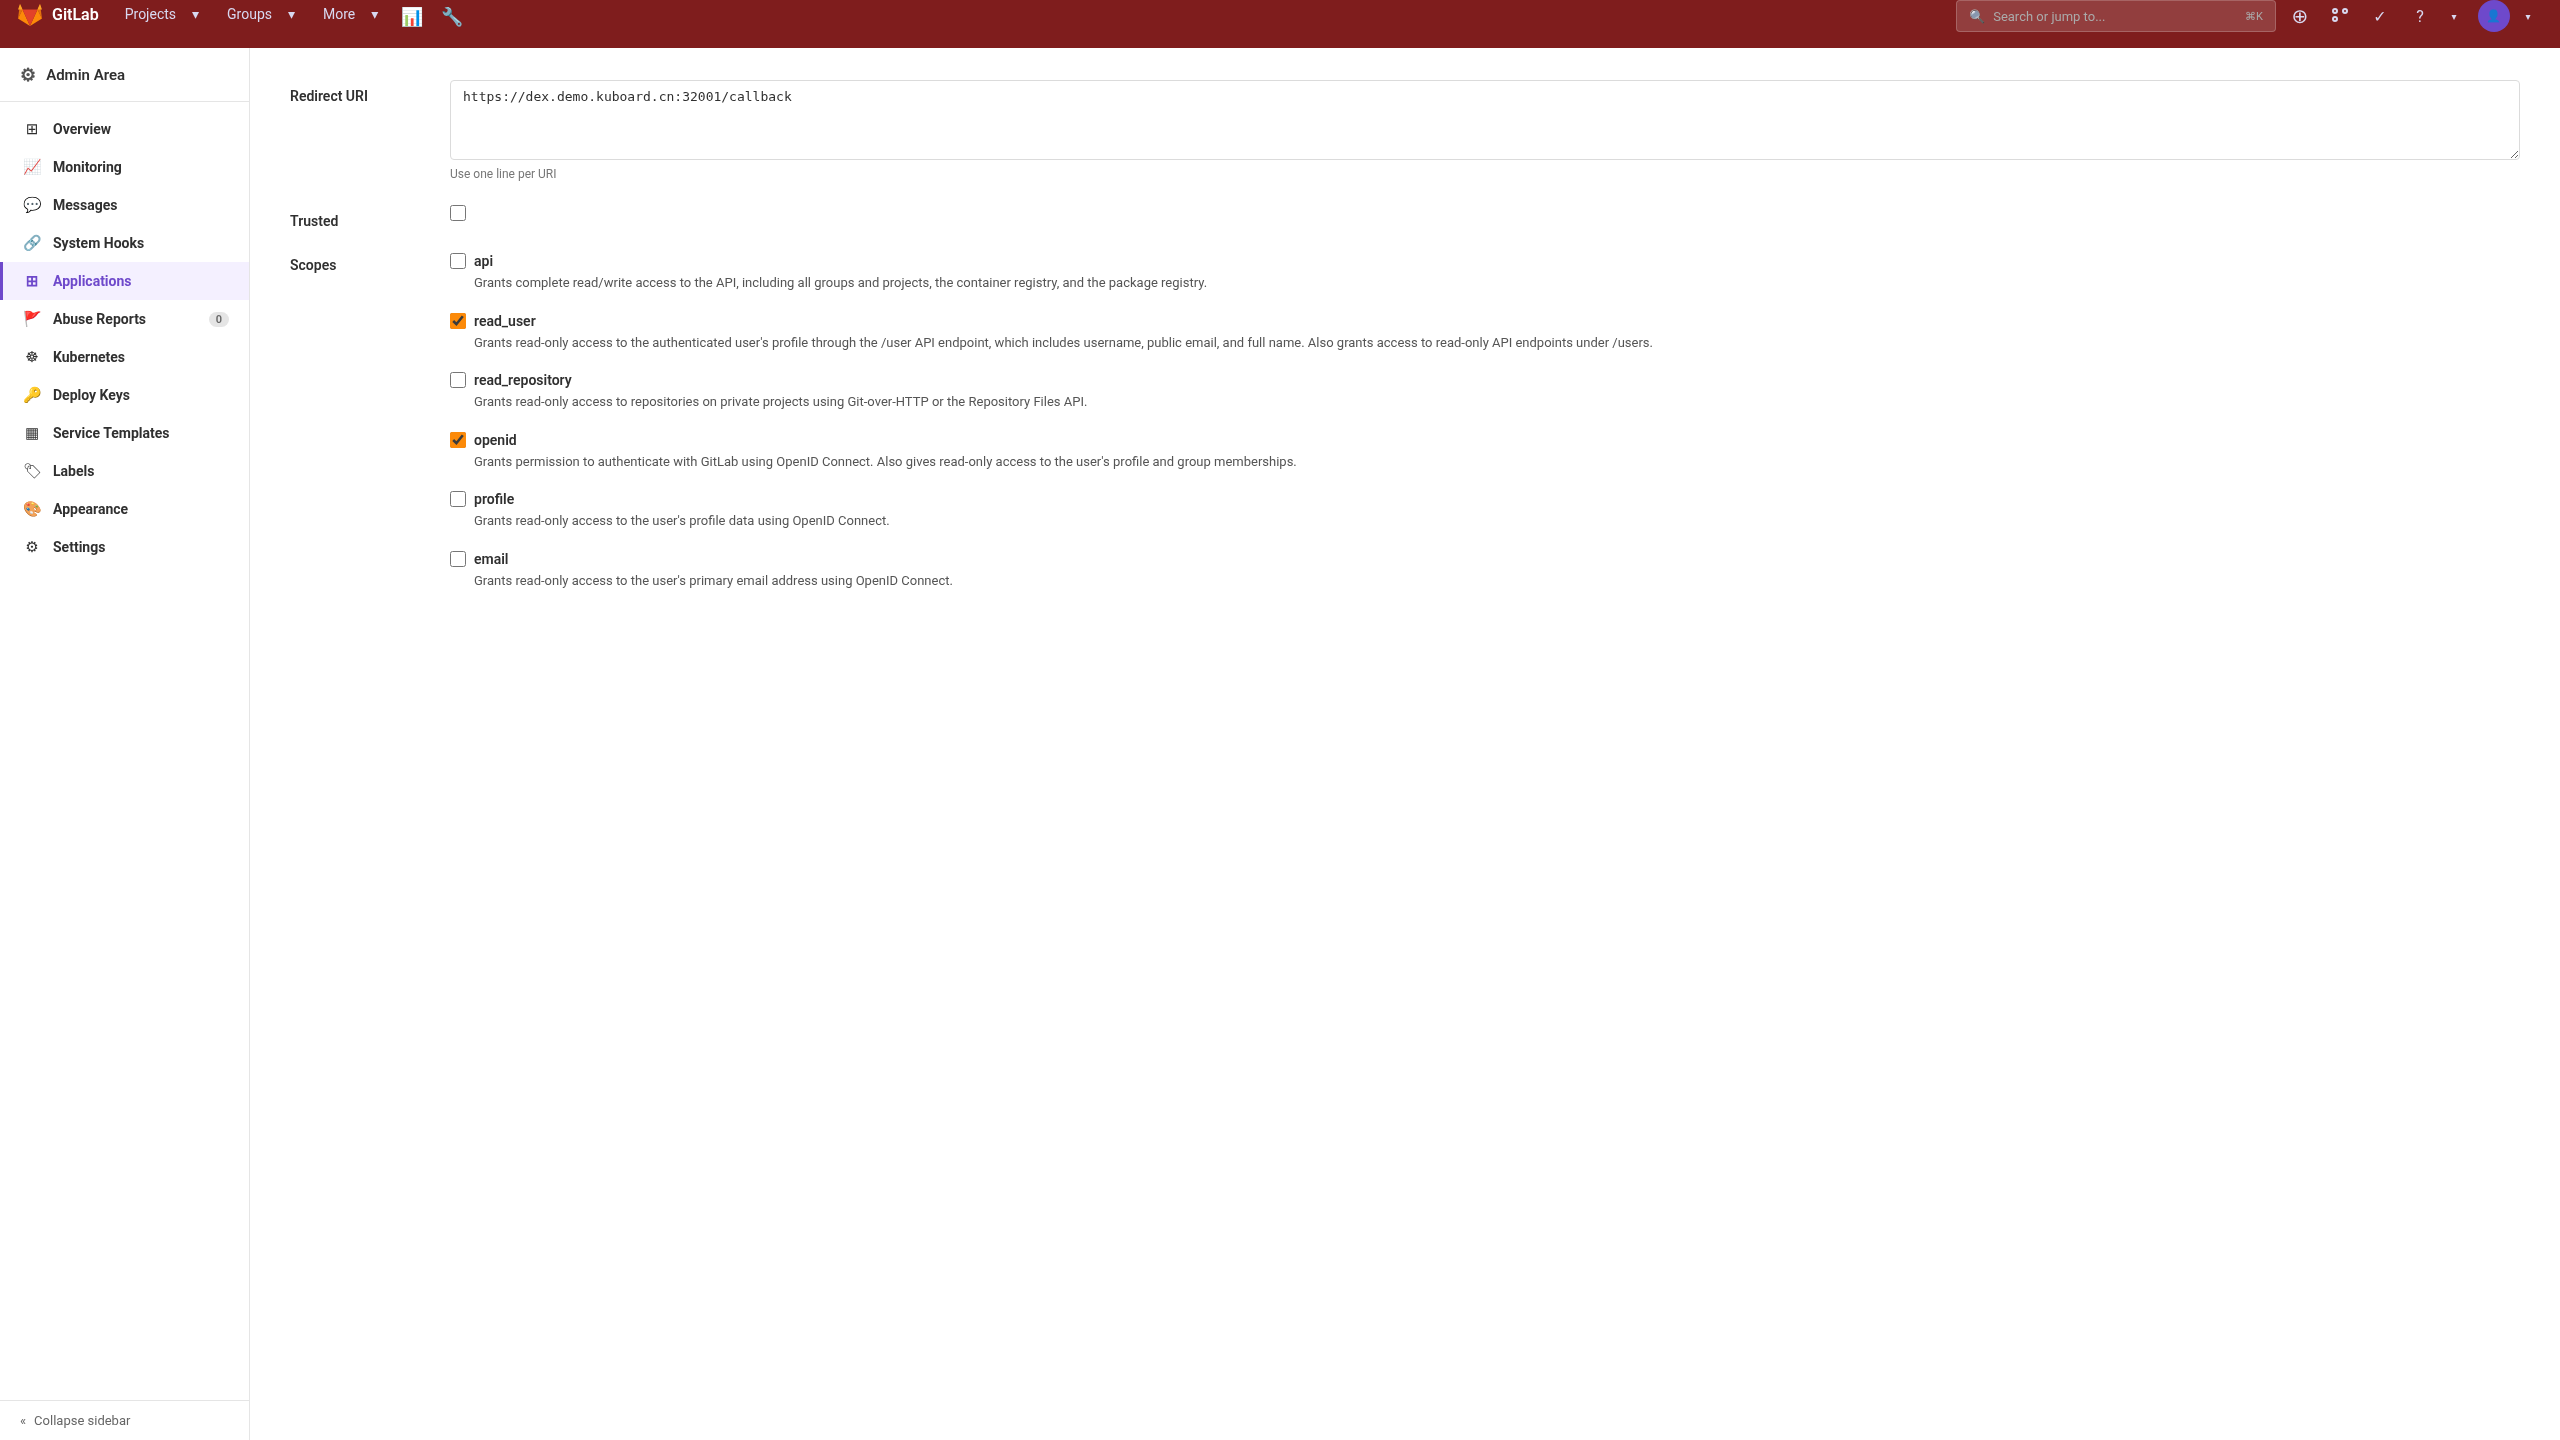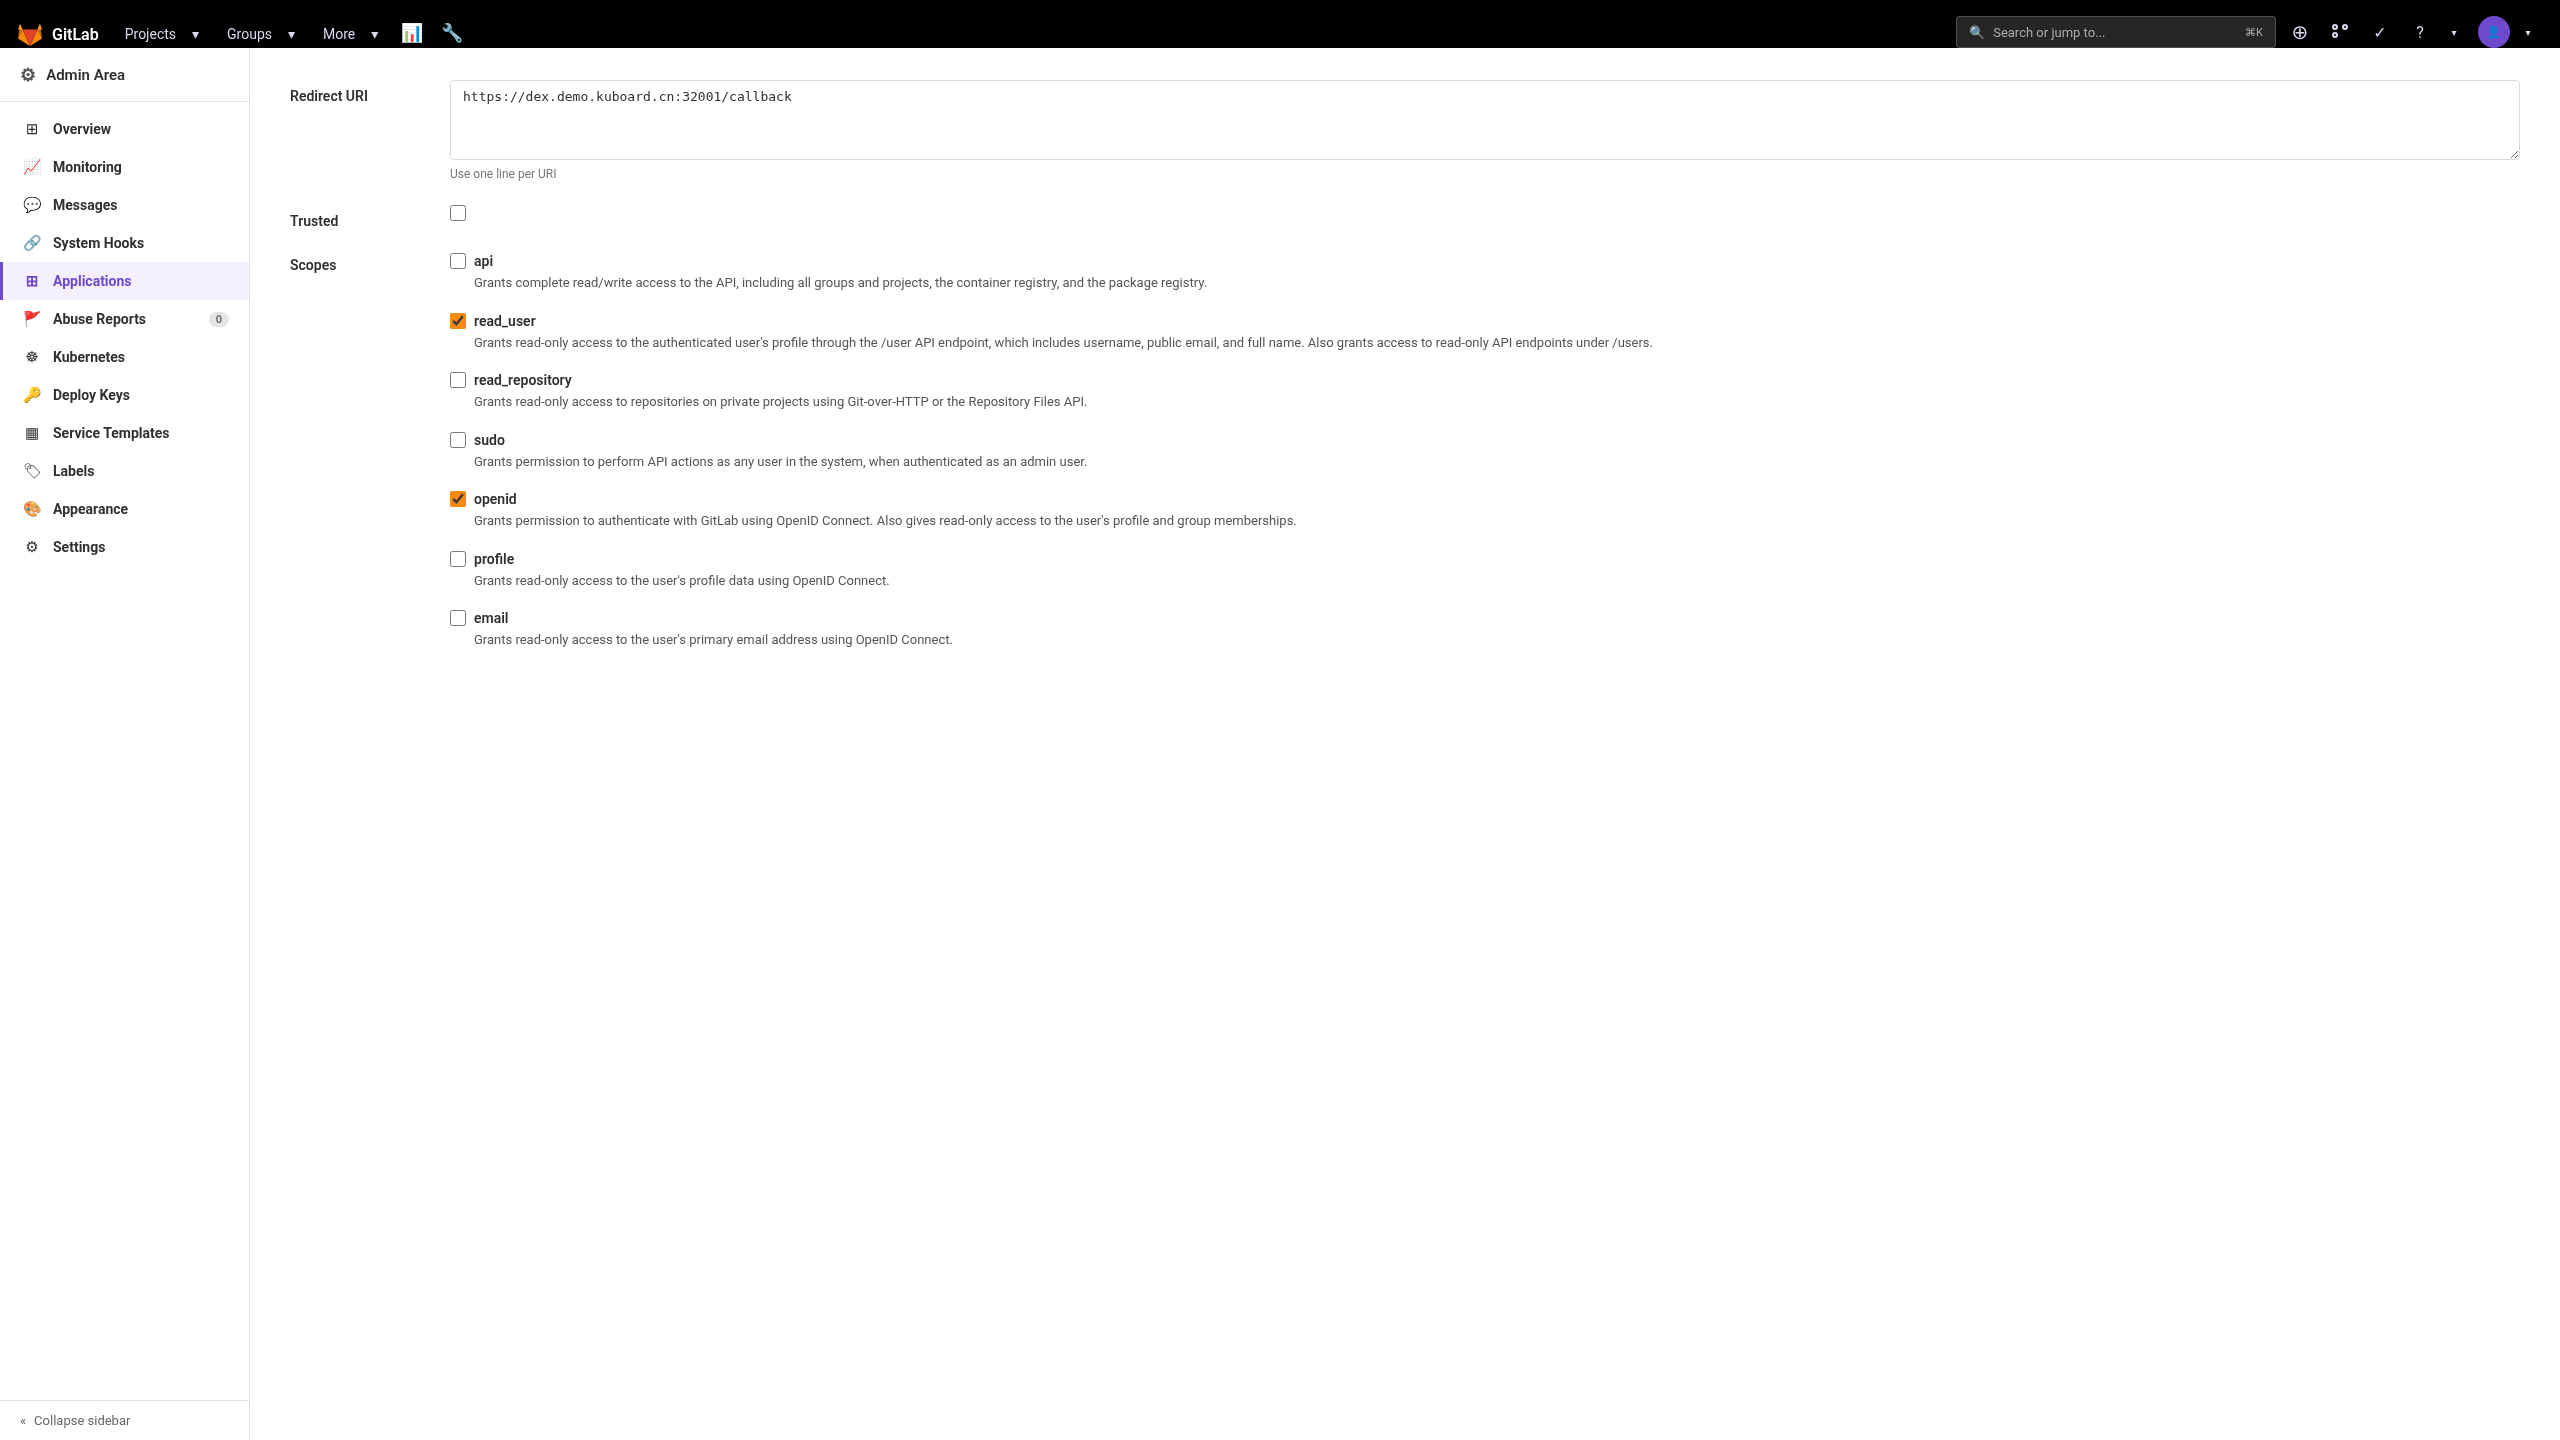--- a/index.html
+++ b/index.html
@@ -1,23 +1,23 @@
 <!DOCTYPE html>
 <html><head>
   <meta charset="utf-8">
   <style>
     * { margin: 0; padding: 0; box-sizing: border-box; }
     body { font-family: -apple-system, BlinkMacSystemFont, 'Segoe UI', Roboto, sans-serif; background: #f0f0f0; color: #303030; font-size: 14px; }
 
     
     .top-nav {
-      background: #000000;
+      background: #7f1d1d;
       height: 48px;
       display: flex;
-      align-items: flex-end;
+      align-items: flex-start;
       padding: 0 16px;
       gap: 8px;
       position: fixed;
       top: 0; left: 0; right: 0;
       z-index: 100;
     }
     .nav-logo {
       display: flex;
       align-items: center;
       gap: 8px;
@@ -392,27 +392,20 @@
           </div>
           <div class="scope-item">
             <div class="checkbox-row">
               <input type="checkbox" id="scope-read_repository" style="">
               <label for="scope-read_repository" class="checkbox-label">read_repository</label>
             </div>
             <div class="checkbox-desc">Grants read-only access to repositories on private projects using Git-over-HTTP or the Repository Files API.</div>
           </div>
           <div class="scope-item">
             <div class="checkbox-row">
-              <input type="checkbox" id="scope-sudo" style="">
-              <label for="scope-sudo" class="checkbox-label">sudo</label>
-            </div>
-            <div class="checkbox-desc">Grants permission to perform API actions as any user in the system, when authenticated as an admin user.</div>
-          </div>
-          <div class="scope-item">
-            <div class="checkbox-row">
               <input type="checkbox" id="scope-openid" checked="" style="">
               <label for="scope-openid" class="checkbox-label">openid</label>
             </div>
             <div class="checkbox-desc">Grants permission to authenticate with GitLab using OpenID Connect. Also gives read-only access to the user's profile and group memberships.</div>
           </div>
           <div class="scope-item">
             <div class="checkbox-row">
               <input type="checkbox" id="scope-profile" style="">
               <label for="scope-profile" class="checkbox-label">profile</label>
             </div>

